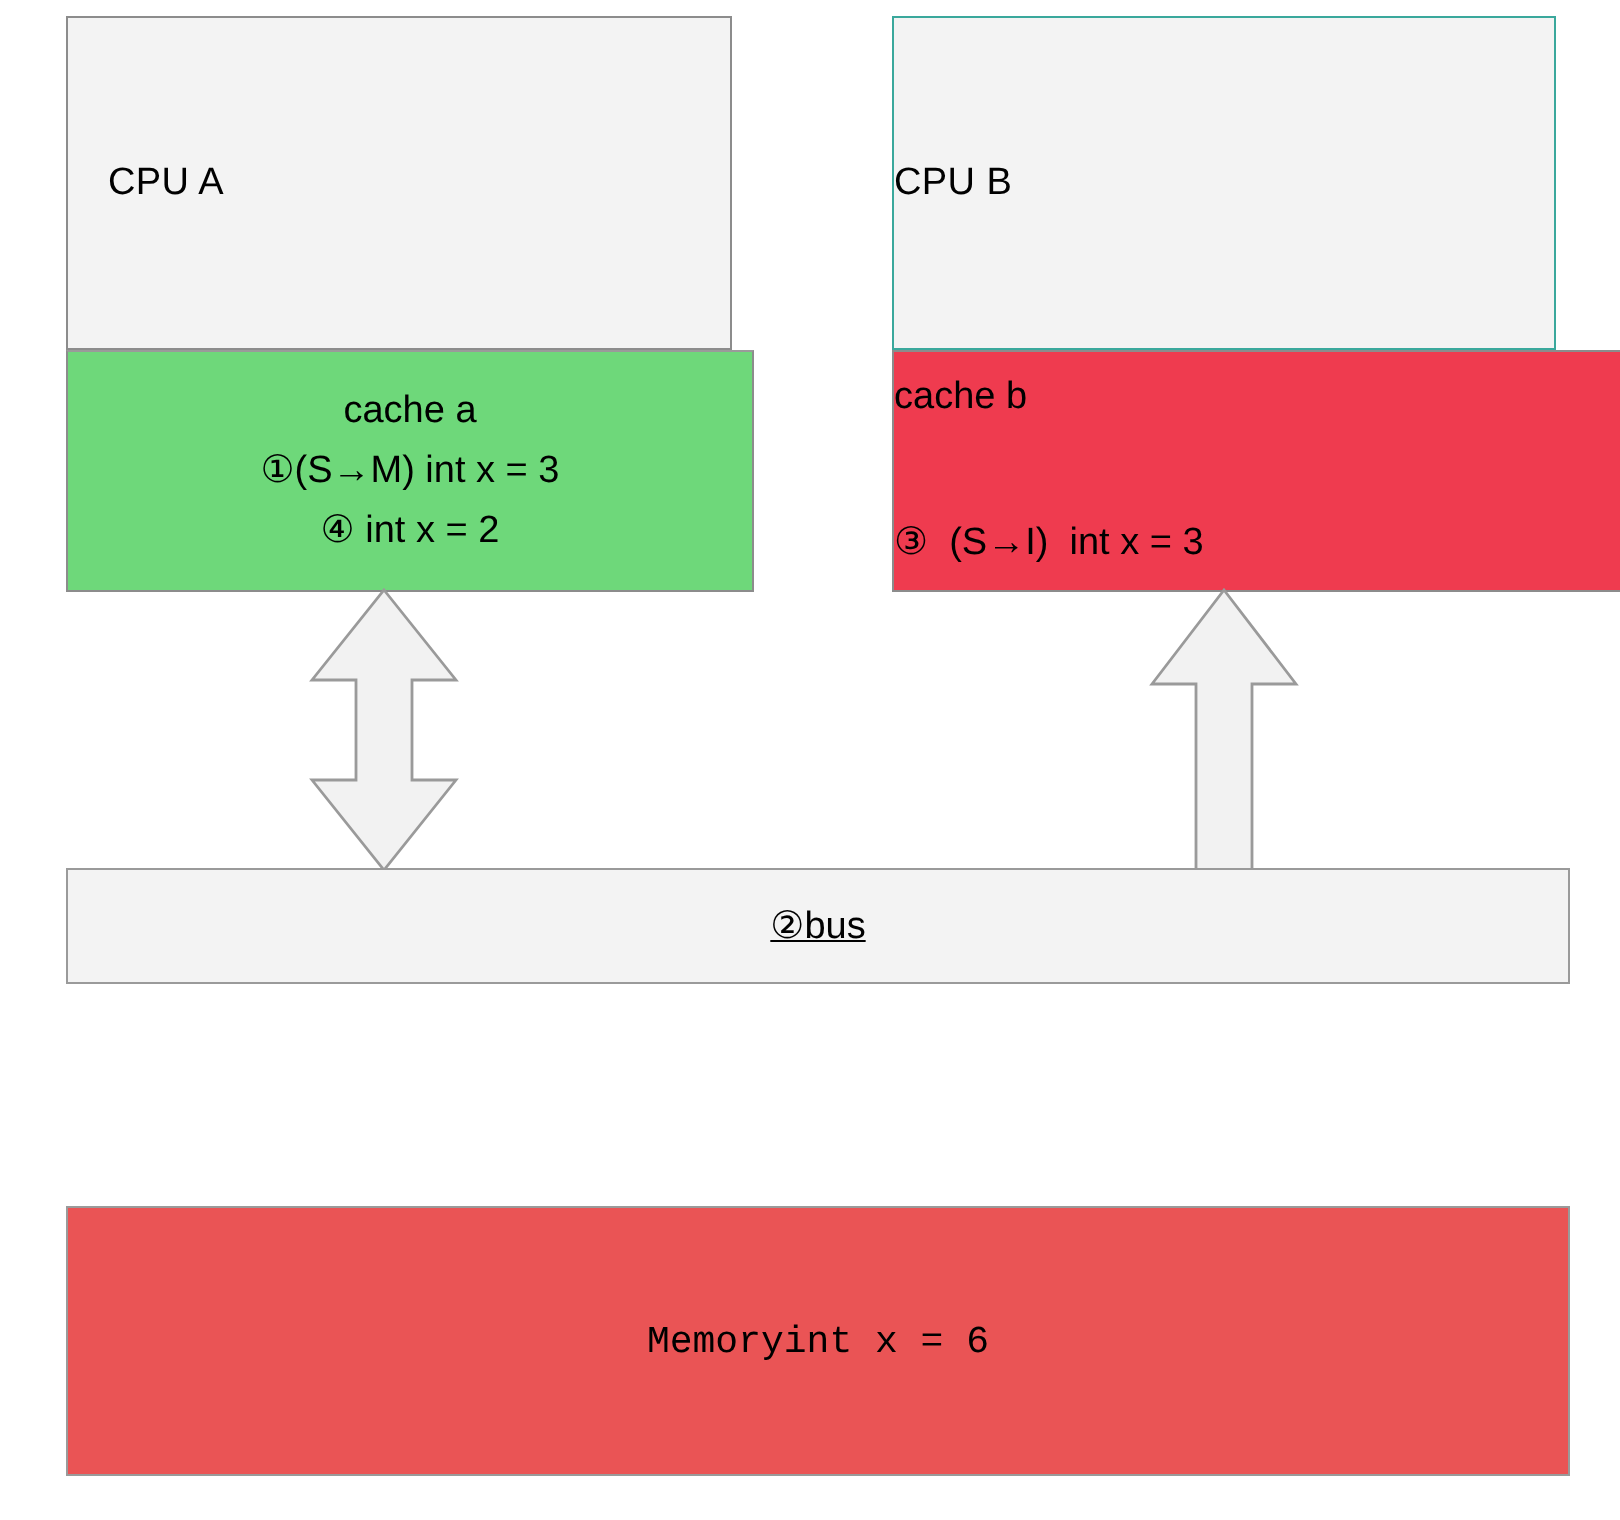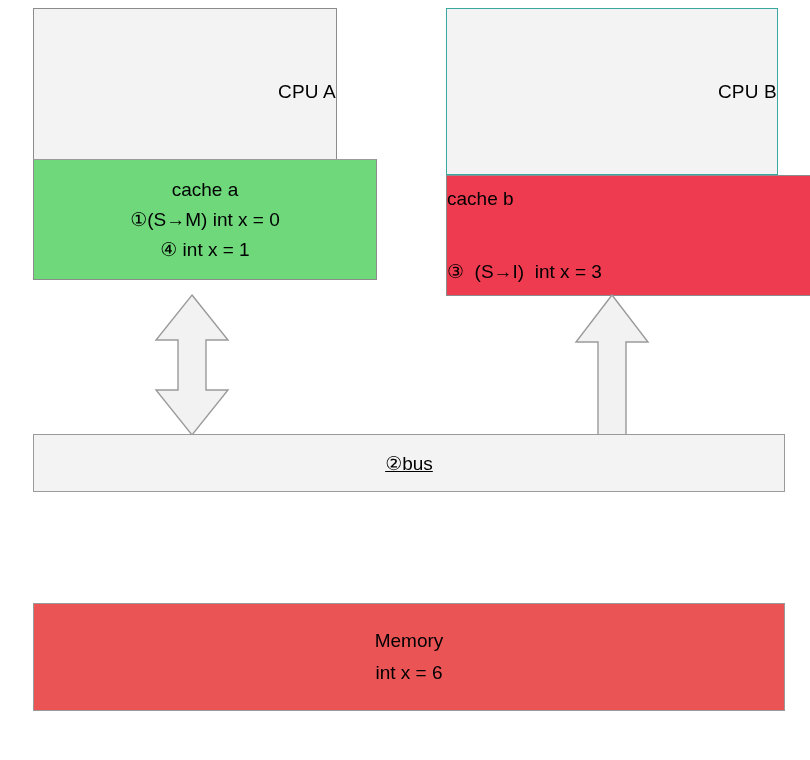--- a/index.html
+++ b/index.html
@@ -22,43 +22,43 @@
     width: 810px;
     height: 760px;
   }
   .box {
     position: absolute;
     box-sizing: border-box;
   }
   
   #cpu-a-unit { left: 33px; top: 8px; width: 344px; height: 288px; }
   #cpu-a-head {
-    position: absolute; left: 0; top: 0; width: 304px; height: 167px;
+    position: absolute; left: 0; top: 0; width: 333px; height: 167px;
     background: #f3f3f3;
     border: 1px solid #8c8c8c;
     box-sizing: border-box;
-    display: flex; align-items: center; justify-content: flex-end;
+    display: flex; align-items: center; justify-content: flex-start; padding-left: 20px;
   }
   #cpu-a-cache {
-    position: absolute; left: 0; top: 151px; width: 344px; height: 121px;
+    position: absolute; left: 0; top: 167px; width: 344px; height: 121px;
     background: #6ed87a;
     border: 1px solid #8c8c8c;
     border-top: 1px solid #9a9a9a;
     box-sizing: border-box;
     display: flex; flex-direction: column;
     align-items: center; justify-content: center;
   }
   
   #cpu-b-unit { left: 446px; top: 8px; width: 332px; height: 288px; }
   #cpu-b-head {
     position: absolute; left: 0; top: 0; width: 332px; height: 167px;
     background: #f3f3f3;
     border: 1px solid #3aa89c;
     box-sizing: border-box;
-    display: flex; align-items: center; justify-content: flex-end;
+    display: flex; align-items: center; justify-content: flex-start;
   }
   #cpu-b-cache {
     position: absolute; left: 0; top: 167px; width: 384px; height: 121px;
     background: #ef3b4f;
     border: 1px solid #8c8c8c;
     box-sizing: border-box;
     display: flex; flex-direction: column;
     justify-content: center; gap: 43px;
   }
   .cpu-title {
@@ -73,25 +73,25 @@
   
   #bus-bar {
     left: 33px; top: 434px; width: 752px; height: 58px;
     background: #f3f3f3;
     border: 1px solid #9a9a9a;
     display: flex; align-items: center; justify-content: center; text-decoration: underline;
   }
   #bus-label { font-size: 19px; }
   
   #memory-block {
-    left: 33px; top: 603px; width: 752px; height: 108px;
+    left: 33px; top: 603px; width: 752px; height: 135px;
     background: #ea5455;
     border: 1px solid #9a9a9a;
-    display: flex; flex-direction: column;
-    align-items: center; justify-content: center;
+    display: flex; 
+    align-items: center; justify-content: center; font-family: Liberation Mono, monospace;
   }
   .mem-line { font-size: 19px; line-height: 32px; }
   
   .arrow-svg { position: absolute; }
   #arrow-left-svg { left: 152px; top: 293px; }
   #arrow-right-svg { left: 572px; top: 293px; }
   .arrow-shape {
     fill: #f2f2f2;
     stroke: #9a9a9a;
     stroke-width: 1.4;
@@ -101,22 +101,22 @@
 <body>
 
 <div id="canvas">
 
   <div class="box" id="cpu-a-unit">
     <div id="cpu-a-head">
       <span class="cpu-title">CPU A</span>
     </div>
     <div id="cpu-a-cache">
       <span class="cache-line">cache a</span>
-      <span class="cache-line">①(S→M) int x = 0</span>
-      <span class="cache-line">④ int x = 1</span>
+      <span class="cache-line">①(S→M) int x = 3</span>
+      <span class="cache-line">④ int x = 2</span>
     </div>
   </div>
 
   <div class="box" id="cpu-b-unit">
     <div id="cpu-b-head">
       <span class="cpu-title">CPU B</span>
     </div>
     <div id="cpu-b-cache">
       <span class="cache-line">cache b</span>
       <span class="cache-line">③  (S→I)  int x = 3</span>

